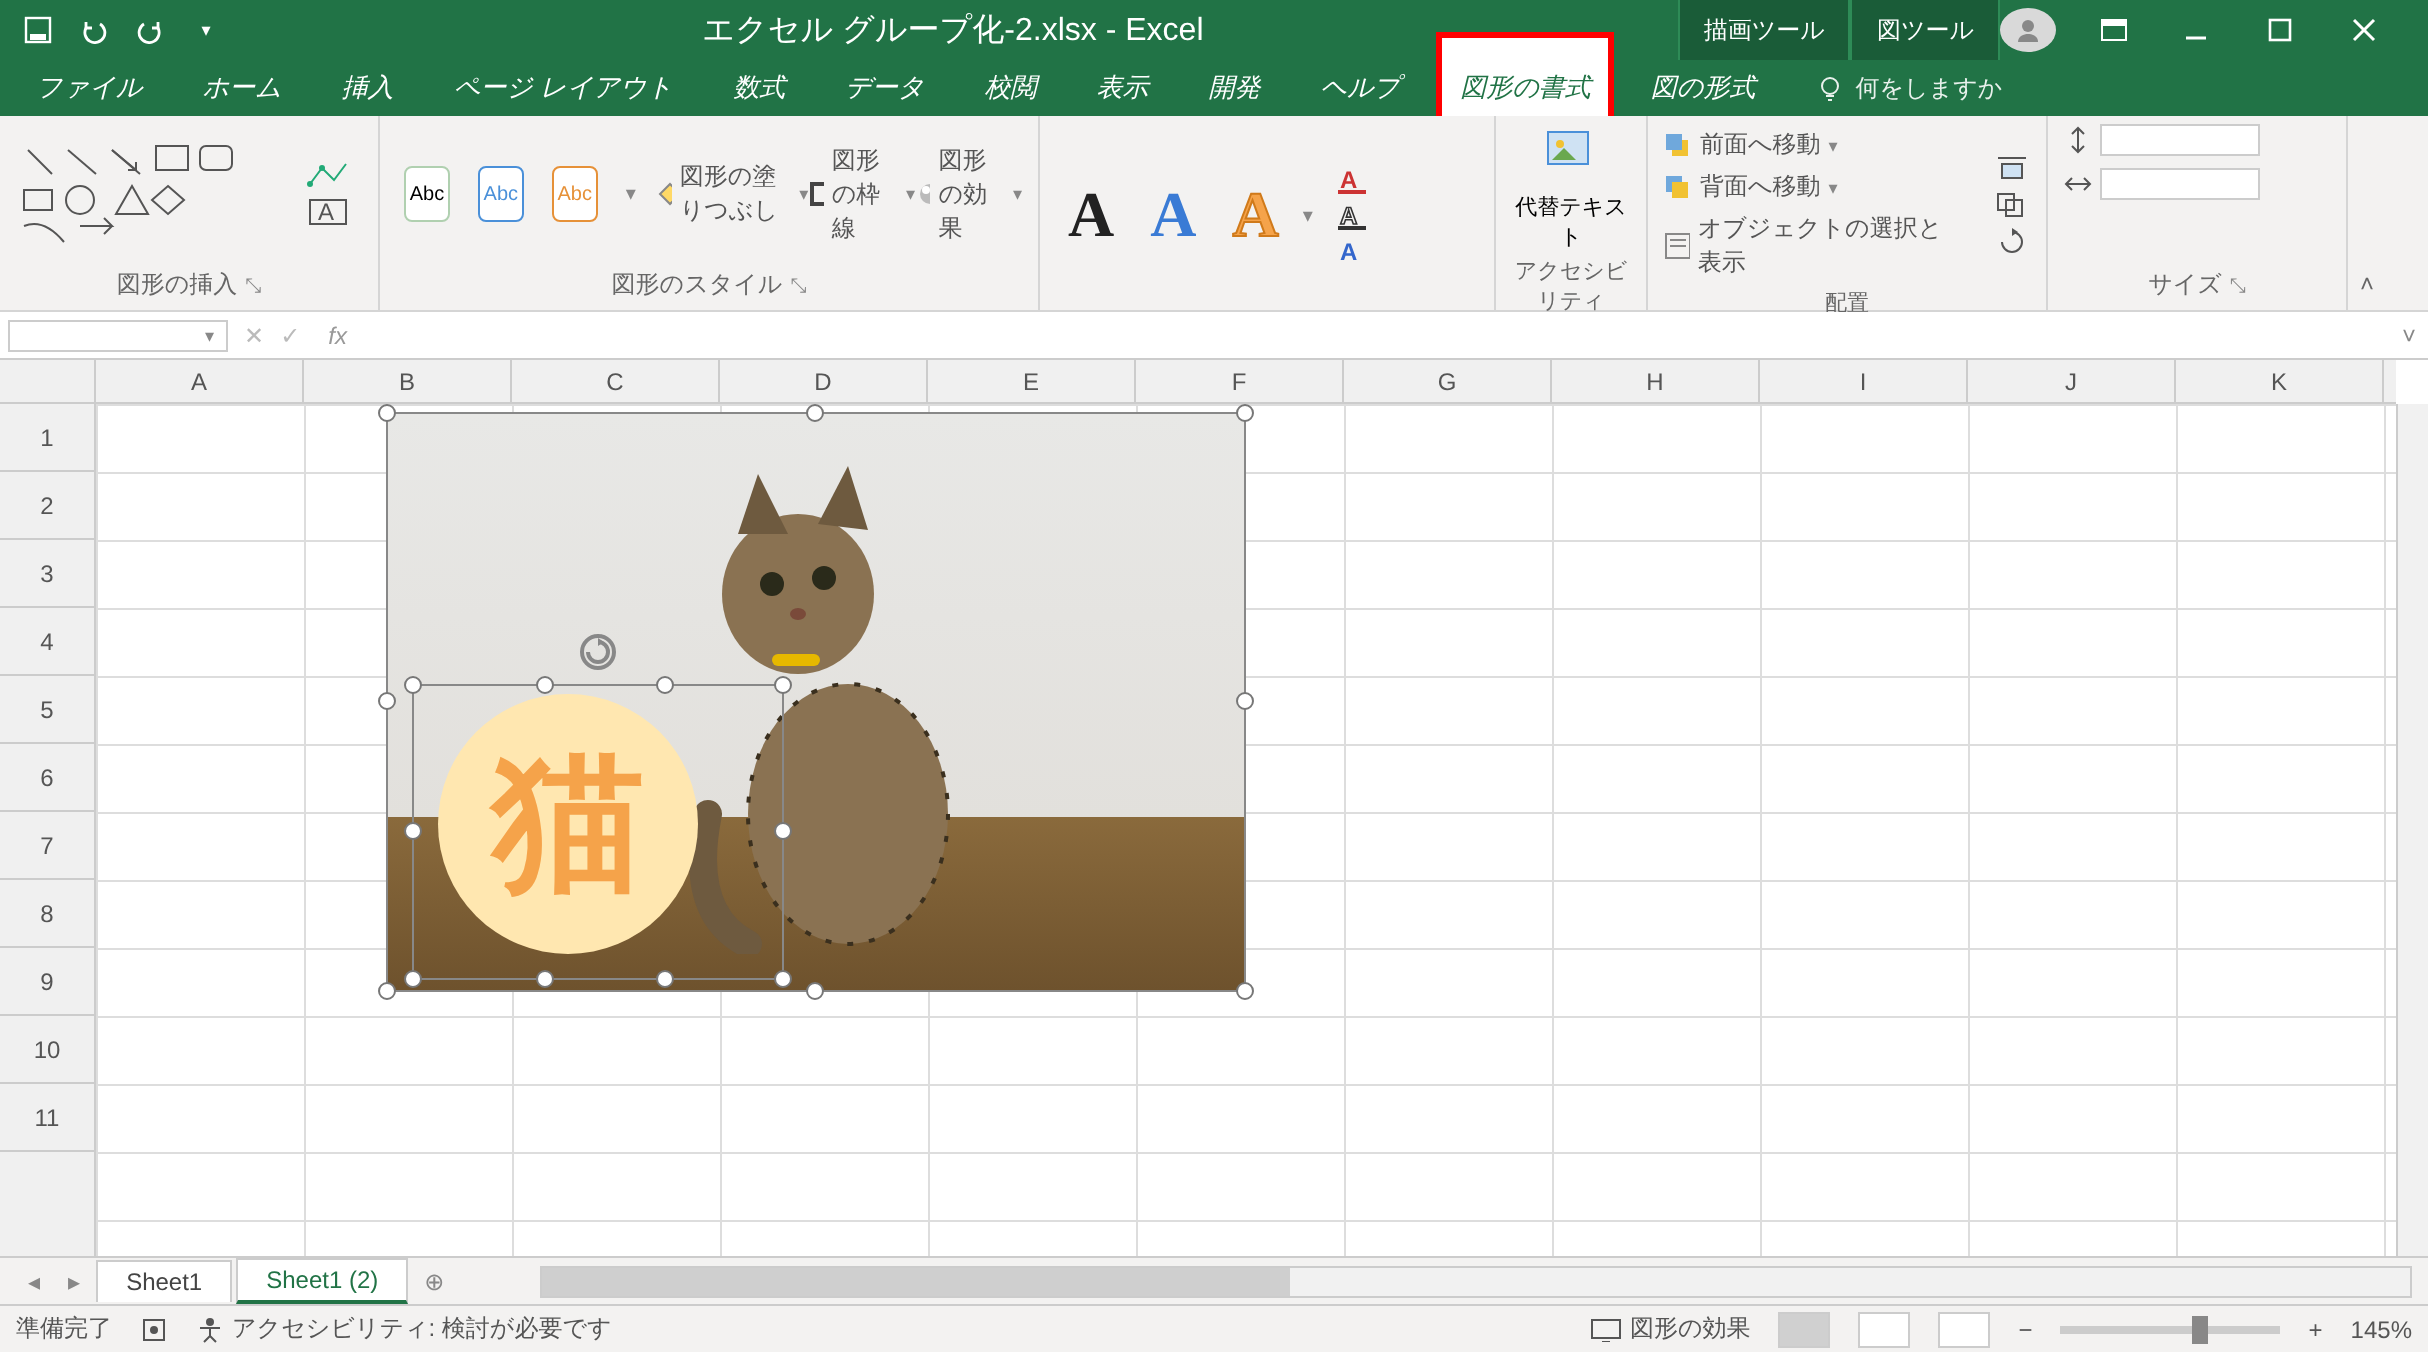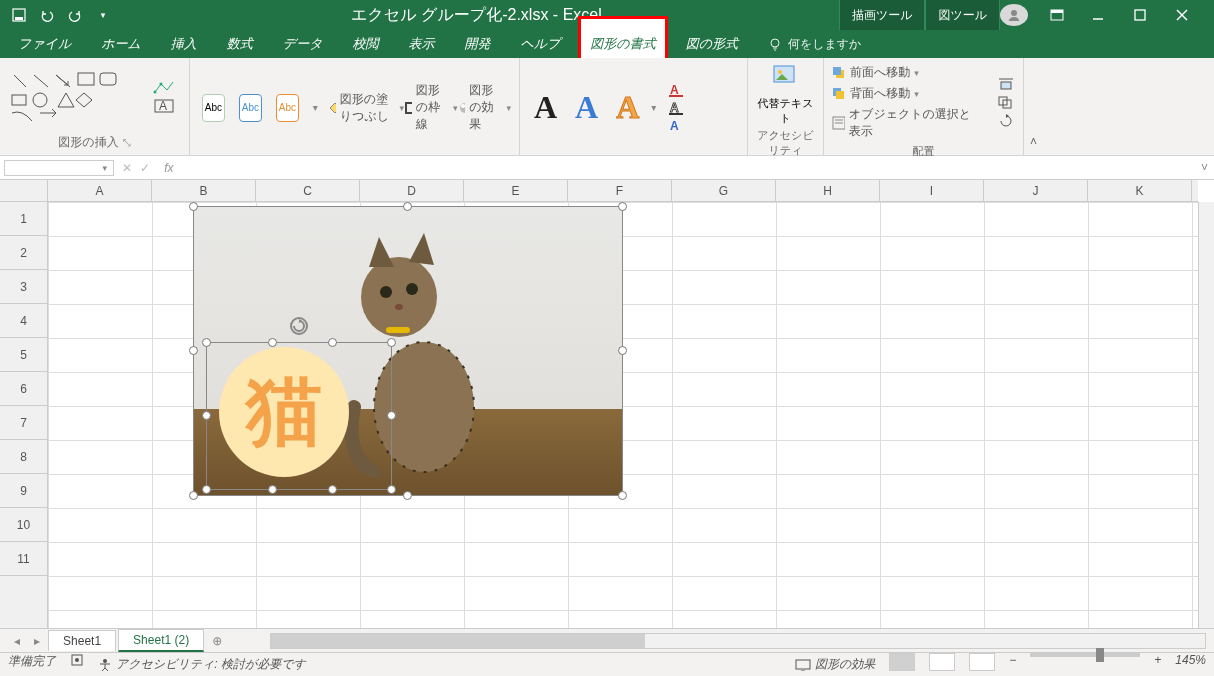--- a/index.html
+++ b/index.html
@@ -54,21 +54,21 @@
 .handle{position:absolute;width:9px;height:9px;background:#fff;border:1px solid #777;border-radius:50%;}
 .rot{position:absolute;width:18px;height:18px;border:2px solid #888;border-radius:50%;left:50%;top:-26px;transform:translateX(-50%);}
 
 .sheettabs{height:24px;border-top:1px solid #ccc;background:#f3f2f1;display:flex;align-items:center;padding:0 8px;gap:2px;}
 .sheettabs .nav{color:#888;padding:0 6px;}
 .sheettab{padding:3px 14px;background:#fff;border:1px solid #ccc;border-bottom:none;font-size:12px;color:#444;}
 .sheettab.active{color:#217346;border-bottom:2px solid #217346;}
 .hscrl{flex:1;margin-left:40px;height:16px;background:#f1f1f1;border:1px solid #ccc;position:relative;}
 .hscrl .thumb{position:absolute;left:0;top:0;bottom:0;width:40%;background:#cfcfcf;}
 
-.status{height:24px;background:#f3f2f1;border-top:1px solid #ccc;display:flex;padding:0 8px;gap:14px;font-size:12px;color:#555;font-style:italic;}
+.status{height:24px;background:#f3f2f1;border-top:1px solid #ccc;display:flex;align-items:center;padding:0 8px;gap:14px;font-size:12px;color:#555;}
 .status .spacer{flex:1;}
 .viewbtn{width:26px;height:18px;border:1px solid #ccc;background:#fff;display:inline-block;}
 .zoomslider{width:110px;height:4px;background:#ccc;position:relative;}
 .zoomslider .t{position:absolute;width:8px;height:14px;background:#888;top:-5px;left:60%;}
 .vscrl{position:absolute;right:0;top:22px;bottom:0;width:16px;background:#f1f1f1;border-left:1px solid #ccc;}
 svg{display:block;}
 </style>
 </head>
 <body>
 
@@ -128,20 +128,21 @@
           <line x1="11" y1="1" x2="1" y2="11" stroke="#fff" stroke-width="1.5"></line>
         </svg>
       </span>
   </div>
 </div>
 
 <div class="tabs">
   <span class="tab">ファイル</span>
   <span class="tab">ホーム</span>
   <span class="tab">挿入</span>
+  <span class="tab">ページ レイアウト</span>
   <span class="tab">数式</span>
   <span class="tab">データ</span>
   <span class="tab">校閲</span>
   <span class="tab">表示</span>
   <span class="tab">開発</span>
   <span class="tab">ヘルプ</span>
   <span class="tab active">図形の書式</span>
   <span class="tab">図の形式</span>
   <span class="search">
     <svg width="14" height="14">
@@ -209,20 +210,21 @@
         <div class="minitxt">
             <svg width="14" height="14">
               <circle cx="7" cy="7" r="5" fill="#bbb"></circle>
               <circle cx="5" cy="5" r="2" fill="#fff"></circle>
             </svg>
             <span>図形の効果</span> 
             <span style="color:#888;font-size:9px">▾</span>
           </div>
       </div>
     </div>
+    <div class="label"><span>図形のスタイル</span><span class="dlauncher">⤡</span></div>
   </div>
 
   <div class="group" style="width:228px">
     <div class="body">
       <span class="wordart" style="color:#222">A</span>
       <span class="wordart" style="color:#3a7bd5">A</span>
       <span class="wordart" style="color:#f5a34a;-webkit-text-stroke:1px #d07a1a">A</span>
       <span style="color:#888;font-size:10px">▾</span>
       <div style="display:flex;flex-direction:column;gap:4px;margin-left:6px">
         <svg width="18" height="14">
@@ -291,20 +293,39 @@
           </svg>
         <svg width="18" height="14">
             <path d="M9 3 A5 5 0 1 1 4 8" fill="none" stroke="#555"></path>
             <path d="M9 1 L9 5 L12 3 Z" fill="#555"></path>
           </svg>
       </div>
     </div>
     <div class="label">配置</div>
   </div>
 
+  <div class="group" style="width:150px">
+    <div class="body" style="flex-direction:column;gap:6px;align-items:flex-start">
+      <div style="display:flex;align-items:center;gap:4px">
+          <svg width="14" height="14">
+            <line x1="7" y1="1" x2="7" y2="13" stroke="#555"></line>
+            <path d="M4 4 L7 1 L10 4 M4 10 L7 13 L10 10" fill="none" stroke="#555"></path>
+          </svg>
+          <input style="width: 80px; border: 1px solid rgb(204, 204, 204); padding: 1px 4px; font-size: 11px;">
+        </div>
+      <div style="display:flex;align-items:center;gap:4px">
+          <svg width="14" height="14">
+            <line x1="1" y1="7" x2="13" y2="7" stroke="#555"></line>
+            <path d="M4 4 L1 7 L4 10 M10 4 L13 7 L10 10" fill="none" stroke="#555"></path>
+          </svg>
+          <input style="width: 80px; border: 1px solid rgb(204, 204, 204); padding: 1px 4px; font-size: 11px;">
+        </div>
+    </div>
+    <div class="label"><span>サイズ</span><span class="dlauncher">⤡</span></div>
+  </div>
   <div class="collapse" style="align-self:flex-end;padding:6px">˄</div>
 </div>
 
 <div class="fbar">
   <div class="namebox">
       <span></span>
       <span style="color:#888;font-size:9px">▾</span>
     </div>
   <span class="fxbtns">✕</span>
   <span class="fxbtns">✓</span>

